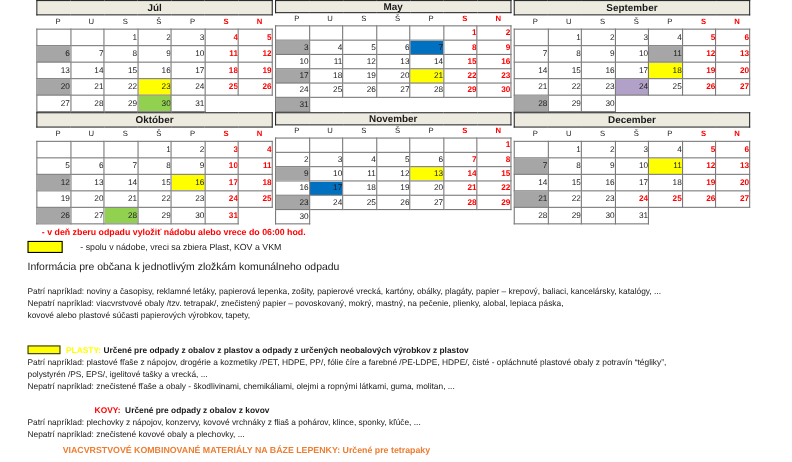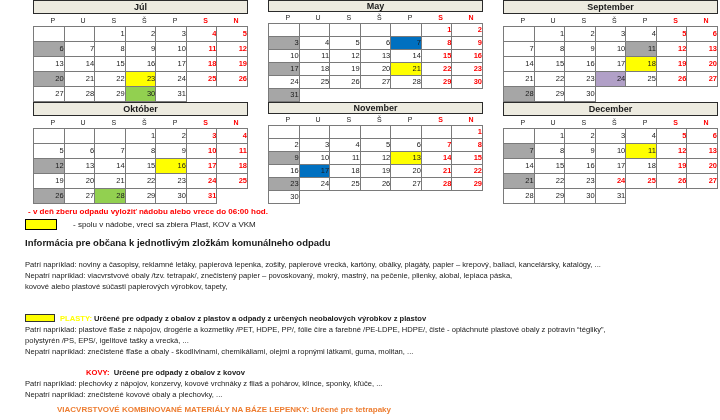--- a/index.html
+++ b/index.html
@@ -4,21 +4,21 @@
 <style>
   * { box-sizing: border-box; margin: 0; padding: 0; }
   html, body { width: 720px; height: 420px; }
   body {
     position: relative;
     overflow: hidden;
     background: #ffffff;
     font-family: "Liberation Sans", sans-serif;
     color: #1a1a1a;
   }
-  .cal-row { position: absolute; left: 33px; display: flex; gap: 20px; }
+  .cal-row { position: absolute; left: 33px; display: flex; gap: 2px; }
   #cal-row-1 { top: 0; }
   #cal-row-2 { top: 102px; }
 
   table.month { border-collapse: collapse; table-layout: fixed; width: 215px; }
   table.month td { padding: 0; overflow: hidden; white-space: nowrap; }
   td.mh {
     background: #EDEBE0;
     border: 1px solid #2b2b2b;
     text-align: center;
     font-weight: bold;
@@ -47,32 +47,32 @@
   }
   td.day.wk, td.day.red { color: #FF0000; font-weight: bold; }
   td.blank { border: none; background: transparent; height: 13px; }
   .bg-gray   { background: #A6A6A6 !important; }
   .bg-yellow { background: #FFFF00 !important; }
   .bg-green  { background: #92D050 !important; }
   .bg-blue   { background: #0070C0 !important; }
   .bg-purple { background: #B1A0C7 !important; }
 
   .legend-line1 {
-    position: absolute; left: 28px; top: 207px;
+    position: absolute; left: 38px; top: 207px;
     color: #FF0000; font-weight: bold; font-size: 8px;
   }
   .legend-line2 {
     position: absolute; left: 25px; top: 219px;
     font-size: 8px; display: flex; align-items: center; gap: 16px;
   }
   .legend-swatch { width: 32px; height: 11px; background: #FFFF00; border: 1px solid #000; }
 
   .heading {
     position: absolute; left: 25px; top: 237px;
-    font-weight: bold; font-size: 9.5px;
+    font-weight: normal; font-size: 9.5px;
   }
 
   .section { position: absolute; left: 25px; right: 4px; font-size: 7.6px; line-height: 11px; }
   #section-papier { top: 259px; }
   #section-plasty { top: 313px; }
   #section-kovy   { top: 367px; }
   .sec-label { font-weight: bold; }
   .sec-title { font-weight: bold; }
   .swatch {
     display: inline-block; width: 30px; height: 8px;

